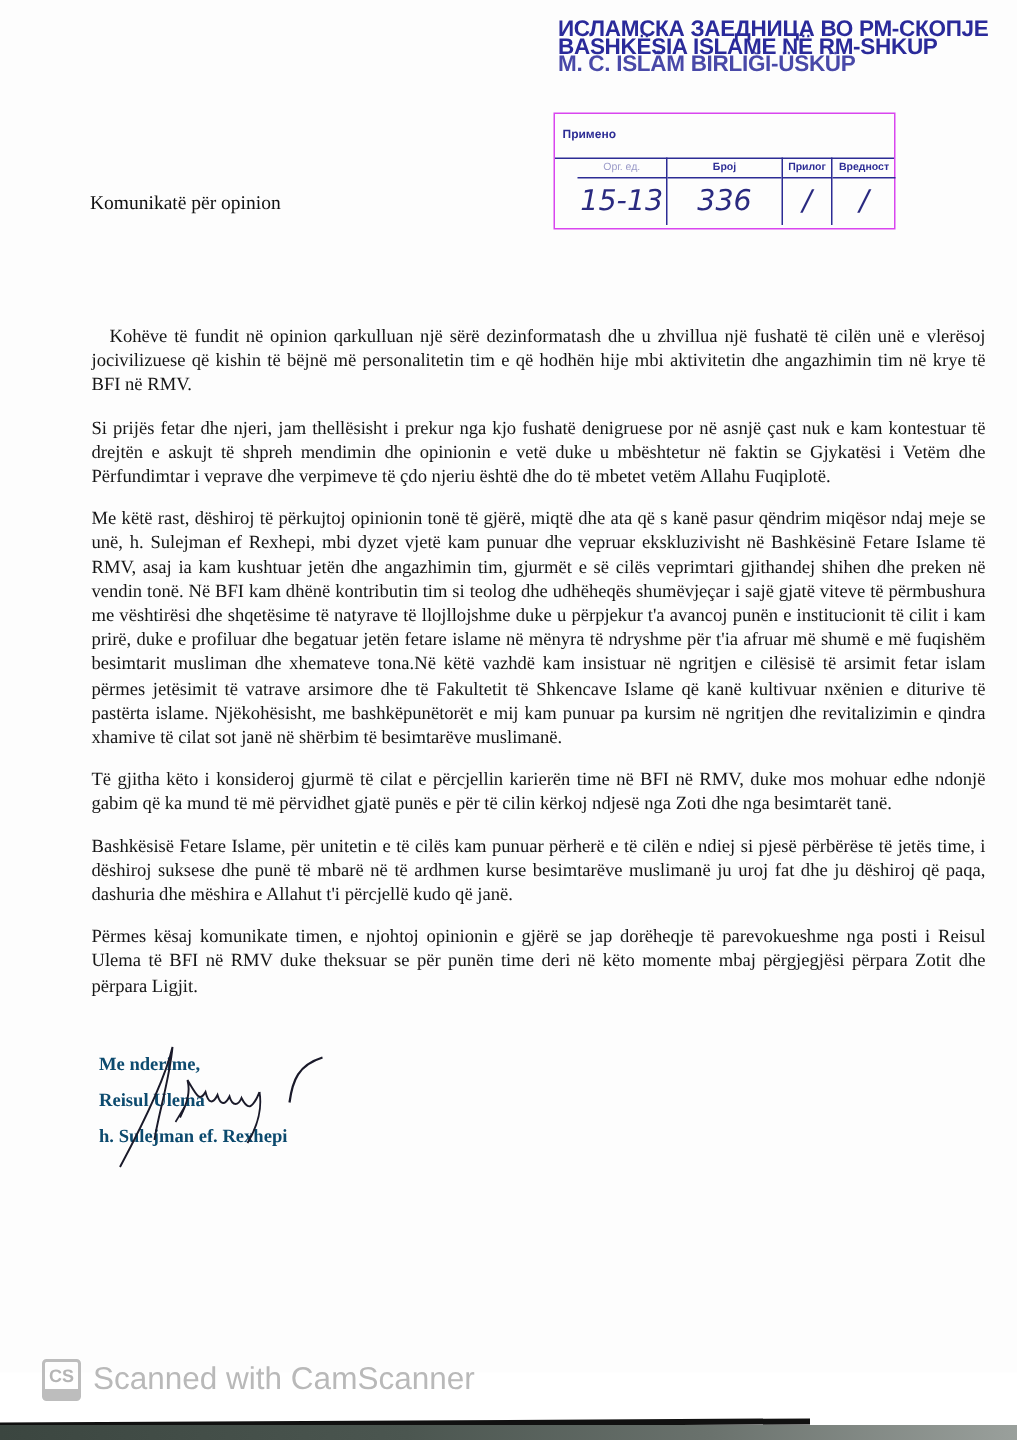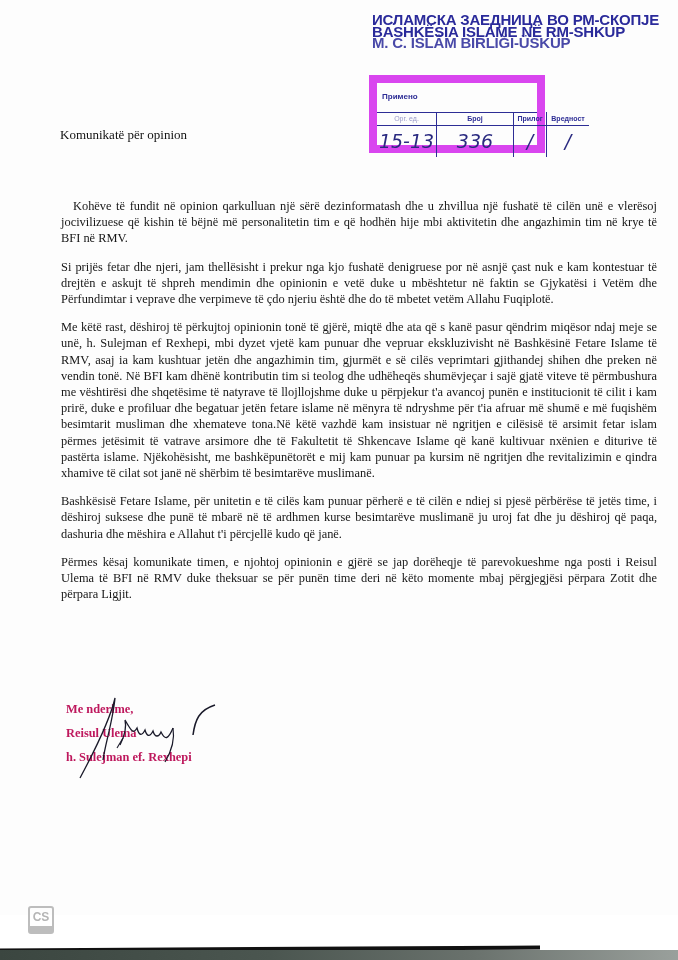--- a/index.html
+++ b/index.html
@@ -13,50 +13,50 @@
 
   
   .stamp-header {
     position:absolute; left:372px; top:14px; width:230px;
     text-align:left; color:#2a2a9a;
     font-family:"Liberation Sans", "DejaVu Sans", sans-serif;
     font-weight:bold; font-size:15px; line-height:11.5px; letter-spacing:-0.2px;
   }
   .stamp-header div { white-space:nowrap; }
   .stamp-box {
-    position:absolute; left:369px; top:75px; width:176px; height:78px;
-    border:8px solid #d946ef; box-sizing:border-box; color:#2d2d95;
+    position:absolute; left:369px; top:75px; width:228px; height:78px;
+    border:1px solid #d946ef; box-sizing:border-box; color:#2d2d95;
     font-family:"Liberation Sans", "DejaVu Sans", sans-serif;
   }
   .stamp-row1 { position:absolute; left:0; top:0; width:100%; height:29px; border-bottom:1.5px solid #2d2d95; }
   .stamp-row1 .lbl { position:absolute; left:5px; top:9px; font-size:8px; font-weight:bold; }
   .stamp-row1 .val { position:absolute; left:62px; top:2px; font-size:21px; font-family:"DejaVu Sans", sans-serif; letter-spacing:1px; color:#2a2a80; font-style:italic; }
   .stamp-grid { position:absolute; left:0; top:29px; width:100%; height:45px; }
-  .cell { position:absolute; top:0; height:100%; border-right:1.5px solid #2d2d95; box-sizing:border-box; }
+  .cell { position:absolute; top:0; height:100%; border-right:1.5px solid #2d2d95; box-sizing:border-box;margin-left:15px; }
   .cell:last-child { border-right:none; }
   .cell .h { height:13px; border-bottom:1.5px solid #2d2d95; font-size:7px; font-weight:bold; text-align:center; line-height:13px; white-space:nowrap; overflow:hidden; }
   .cell .v { font-size:19px; font-style:italic; color:#2a2a80; text-align:center; line-height:30px; font-family:"DejaVu Sans", sans-serif; }
   .c1 { left:0; width:60px; }
   .c2 { left:60px; width:77px; }
   .c3 { left:137px; width:33px; }
   .c4 { left:170px; width:42px; }
   .c1 .h { color:#9a9ac8; font-weight:normal; }
 
   .subject {
     position:absolute; left:60px; top:127px; font-size:13px; color:#111;
   }
 
   .body-text {
     position:absolute; left:61px; top:198px; width:596px;
     font-size:12.4px; line-height:16.2px; text-align:justify; color:#161616;
   }
   .body-text p { margin:0 0 12px 0; }
-  .body-text p.indent { text-indent:12px; }
+  .body-text p.indent { text-indent:12px;margin-top:18px; }
 
-  .closing { position:absolute; left:66px; top:702px; font-size:12.4px; color:#be185d; }
+  .closing { position:absolute; left:66px; top:702px; font-size:12.4px; color:#0c4a6e; }
   .closing div { height:24px; }
   .closing .bold { font-weight:bold; }
   .signature { position:absolute; left:75px; top:690px; width:150px; height:90px; pointer-events:none; }
 
   .camscanner {
     position:absolute; left:28px; top:906px; display:flex; align-items:center; gap:8px;
     font-family:"Liberation Sans", "DejaVu Sans", sans-serif; color:#b9b9b9; font-size:21px;
   }
   .cs-logo {
     width:26px; height:28px; border:2.5px solid #bdbdbd; border-radius:3px; box-sizing:border-box;
@@ -105,37 +105,39 @@
       </div>
     </div>
   </div>
 
   <div class="subject">Komunikatë për opinion</div>
 
   <div class="body-text">
     <p class="indent">Kohëve të fundit në opinion qarkulluan një sërë dezinformatash dhe u zhvillua një fushatë të cilën unë e vlerësoj jocivilizuese që kishin të bëjnë më personalitetin tim e që hodhën hije mbi aktivitetin dhe angazhimin tim në krye të BFI në RMV.</p>
     <p>Si prijës fetar dhe njeri, jam thellësisht i prekur nga kjo fushatë denigruese por në asnjë çast nuk e kam kontestuar të drejtën e askujt të shpreh mendimin dhe opinionin e vetë duke u mbështetur në faktin se Gjykatësi i Vetëm dhe Përfundimtar i veprave dhe verpimeve të çdo njeriu është dhe do të mbetet vetëm Allahu Fuqiplotë.</p>
     <p>Me këtë rast, dëshiroj të përkujtoj opinionin tonë të gjërë, miqtë dhe ata që s kanë pasur qëndrim miqësor ndaj meje se unë, h. Sulejman ef Rexhepi, mbi dyzet vjetë kam punuar dhe vepruar ekskluzivisht në Bashkësinë Fetare Islame të RMV, asaj ia kam kushtuar jetën dhe angazhimin tim, gjurmët e së cilës veprimtari gjithandej shihen dhe preken në vendin tonë. Në BFI kam dhënë kontributin tim si teolog dhe udhëheqës shumëvjeçar i sajë gjatë viteve të përmbushura me vështirësi dhe shqetësime të natyrave të llojllojshme duke u përpjekur t'a avancoj punën e institucionit të cilit i kam prirë, duke e profiluar dhe begatuar jetën fetare islame në mënyra të ndryshme për t'ia afruar më shumë e më fuqishëm besimtarit musliman dhe xhemateve tona.Në këtë vazhdë kam insistuar në ngritjen e cilësisë të arsimit fetar islam përmes jetësimit të vatrave arsimore dhe të Fakultetit të Shkencave Islame që kanë kultivuar nxënien e diturive të pastërta islame. Njëkohësisht, me bashkëpunëtorët e mij kam punuar pa kursim në ngritjen dhe revitalizimin e qindra xhamive të cilat sot janë në shërbim të besimtarëve muslimanë.</p>
+    <p>Të gjitha këto i konsideroj gjurmë të cilat e përcjellin karierën time në BFI në RMV, duke mos mohuar edhe ndonjë gabim që ka mund të më përvidhet gjatë punës e për të cilin kërkoj ndjesë nga Zoti dhe nga besimtarët tanë.</p>
     <p>Bashkësisë Fetare Islame, për unitetin e të cilës kam punuar përherë e të cilën e ndiej si pjesë përbërëse të jetës time, i dëshiroj suksese dhe punë të mbarë në të ardhmen kurse besimtarëve muslimanë ju uroj fat dhe ju dëshiroj që paqa, dashuria dhe mëshira e Allahut t'i përcjellë kudo që janë.</p>
     <p>Përmes kësaj komunikate timen, e njohtoj opinionin e gjërë se jap dorëheqje të parevokueshme nga posti i Reisul Ulema të BFI në RMV duke theksuar se për punën time deri në këto momente mbaj përgjegjësi përpara Zotit dhe përpara Ligjit.</p>
   </div>
 
   <div class="closing">
     <div class="bold">Me nderime,</div>
     <div class="bold">Reisul Ulema</div>
     <div class="bold">h. Sulejman ef. Rexhepi</div>
   </div>
 
   <svg class="signature" viewBox="0 0 150 90">
     <path d="M5 88 C 20 60, 35 30, 40 8 C 38 30, 30 55, 28 70" fill="none" stroke="#1a1a2a" stroke-width="1.3"></path>
     <path d="M45 55 C 50 45, 52 38, 50 30 C 56 40, 58 45, 62 38 C 64 46, 67 46, 70 40 C 72 47, 75 47, 78 41 C 80 48, 84 47, 86 42 C 90 50, 93 50, 98 38" fill="none" stroke="#1a1a2a" stroke-width="1.3"></path>
     <path d="M98 38 C 100 50, 96 62, 90 72" fill="none" stroke="#1a1a2a" stroke-width="1.2"></path>
     <path d="M118 45 C 120 30, 124 20, 140 15" fill="none" stroke="#1a1a2a" stroke-width="1.5"></path>
     <path d="M42 58 L 48 48" fill="none" stroke="#1a1a2a" stroke-width="1.1"></path>
   </svg>
 
   <div class="camscanner">
     <div class="cs-logo">CS</div>
+    <span>Scanned with CamScanner</span>
   </div>
 </div>
 
 <div class="bottom-edge"></div>
 <div class="bottom-strip"></div>
 
 </body></html>

